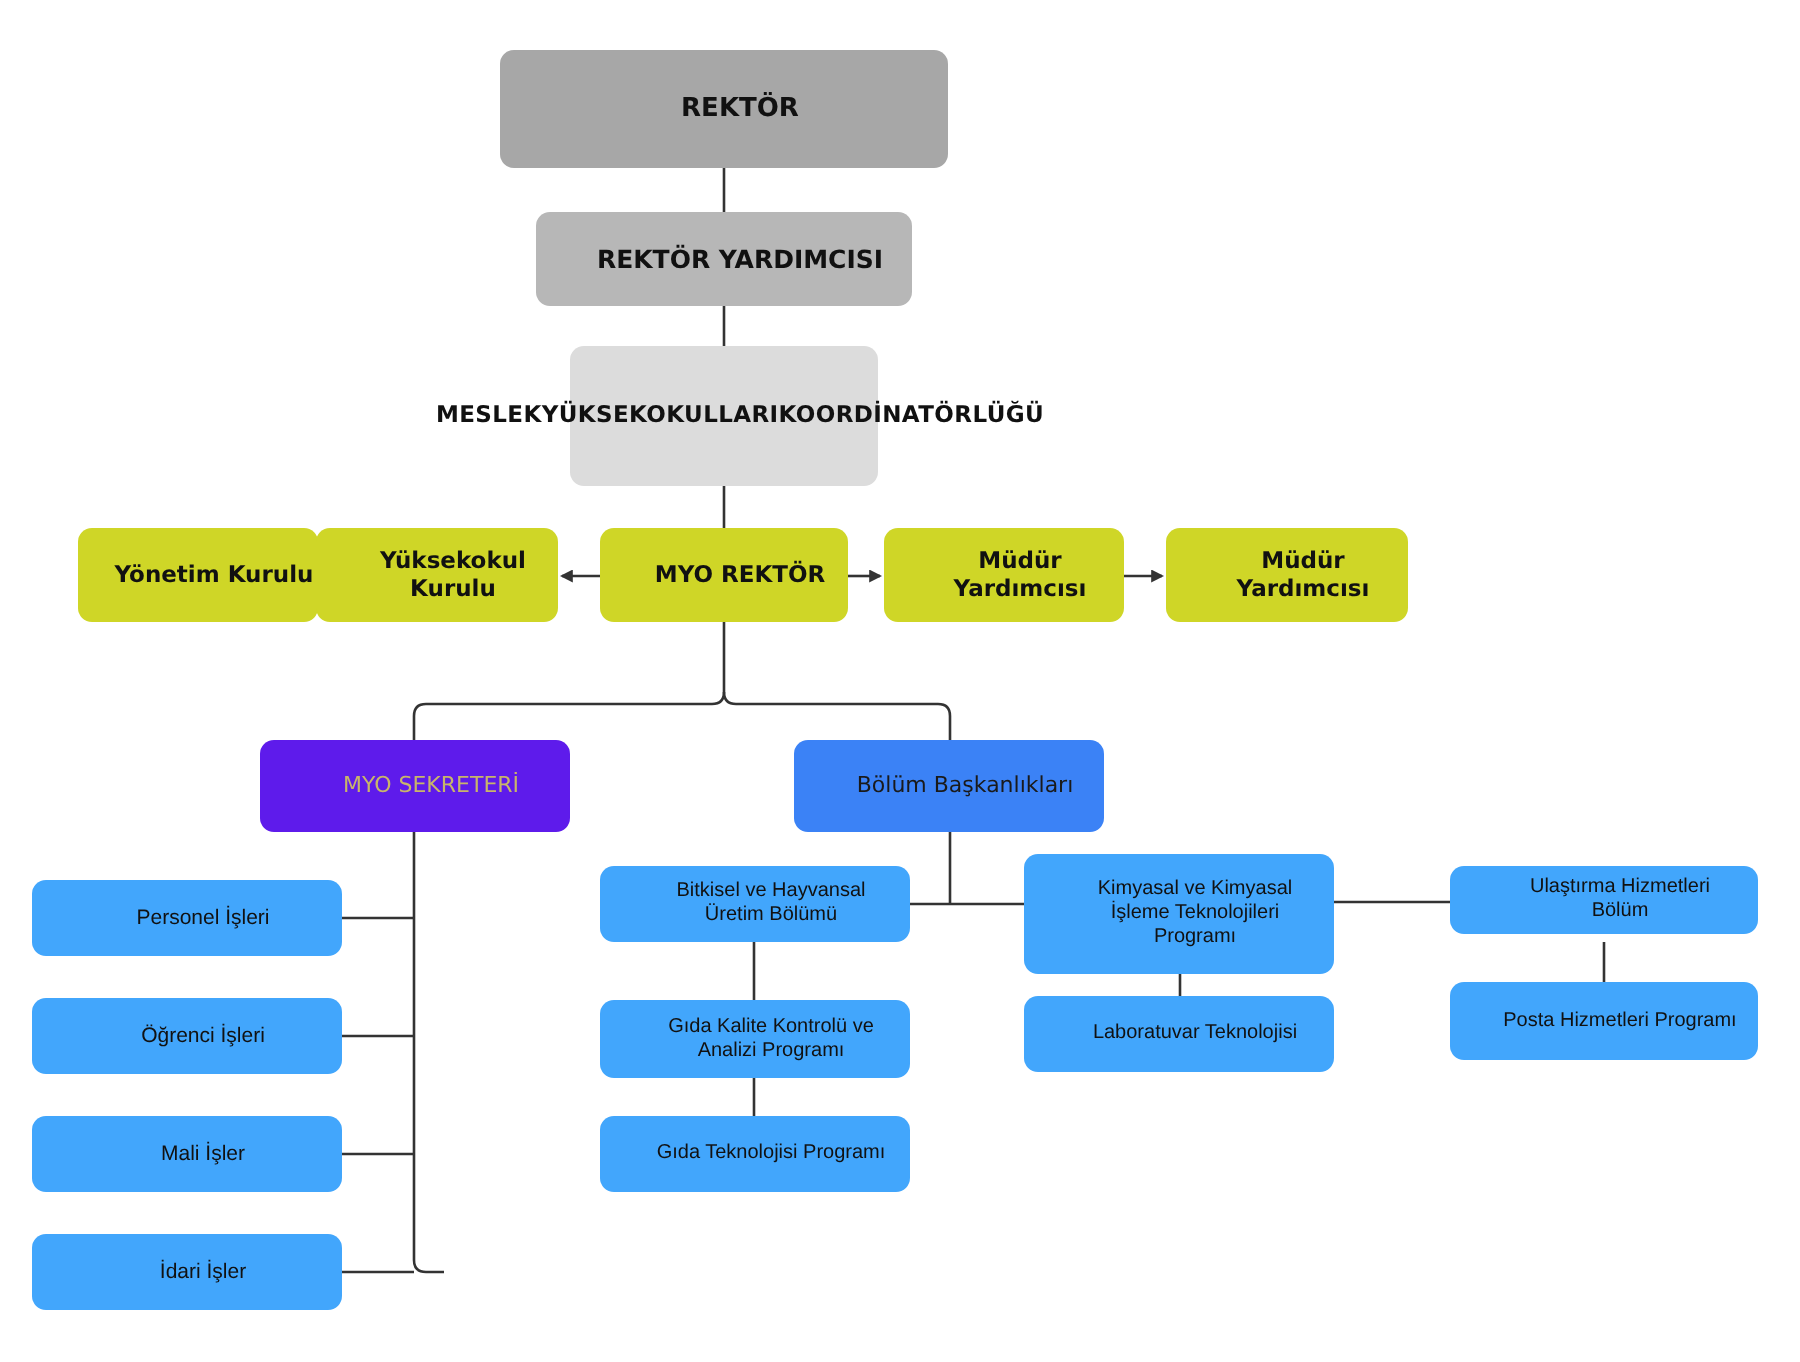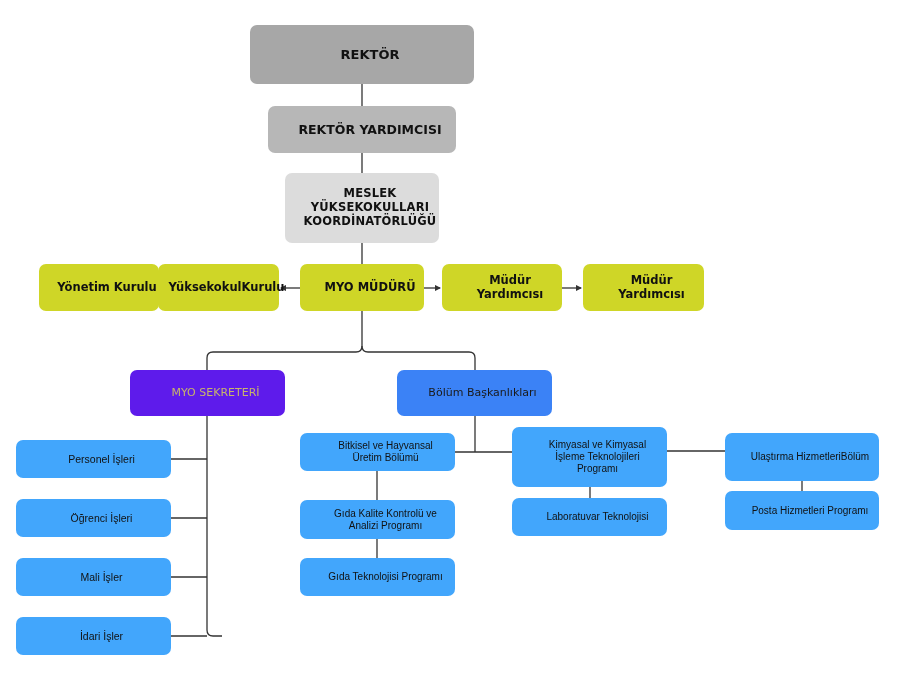--- a/index.html
+++ b/index.html
@@ -53,35 +53,35 @@
     <line x1="802" y1="471" x2="802" y2="491"></line>
   </g>
 </svg>
 
 <div class="node gray-dark" style="left:250px;top:25px;width:224px;height:59px;">
   <span>REKTÖR</span>
 </div>
 <div class="node gray-mid" style="left:268px;top:106px;width:188px;height:47px;">
   <span>REKTÖR YARDIMCISI</span>
 </div>
-<div class="node gray-light" style="left:285px;top:173px;width:154px;height:70px;flex-direction:column;">
+<div class="node gray-light" style="left:285px;top:173px;width:154px;height:70px;">
   <span>MESLEK</span>
   <span>YÜKSEKOKULLARI</span>
   <span>KOORDİNATÖRLÜĞÜ</span>
 </div>
 
 <div class="node lime" style="left:16px;top:264px;width:120px;height:47px;margin-left:23px;">
   <span>Yönetim Kurulu</span>
 </div>
-<div class="node lime" style="left:158px;top:264px;width:121px;height:47px;">
+<div class="node lime" style="left:158px;top:264px;width:121px;height:47px;flex-direction:column;">
   <span>Yüksekokul</span>
   <span>Kurulu</span>
 </div>
 <div class="node lime" style="left:300px;top:264px;width:124px;height:47px;">
-  <span>MYO MÜDÜRÜ</span>
+  <span>MYO REKTÖR</span>
 </div>
 <div class="node lime" style="left:442px;top:264px;width:120px;height:47px;">
   <span>Müdür Yardımcısı</span>
 </div>
 <div class="node lime" style="left:583px;top:264px;width:121px;height:47px;">
   <span>Müdür Yardımcısı</span>
 </div>
 
 <div class="node purple" style="left:130px;top:370px;width:155px;height:46px;">
   <span>MYO SEKRETERİ</span>
@@ -117,19 +117,19 @@
 
 <div class="node blue" style="left:512px;top:427px;width:155px;height:60px;flex-direction:column;">
   <span>Kimyasal ve Kimyasal</span>
   <span>İşleme Teknolojileri</span>
   <span>Programı</span>
 </div>
 <div class="node blue" style="left:512px;top:498px;width:155px;height:38px;">
   <span>Laboratuvar Teknolojisi</span>
 </div>
 
-<div class="node blue" style="left:725px;top:433px;width:154px;height:48px;flex-direction:row;">
+<div class="node blue" style="left:725px;top:433px;width:154px;height:34px;flex-direction:column;">
   <span>Ulaştırma Hizmetleri</span>
   <span>Bölüm</span>
 </div>
 <div class="node blue" style="left:725px;top:491px;width:154px;height:39px;">
   <span>Posta Hizmetleri Programı</span>
 </div>
 
 </body></html>

